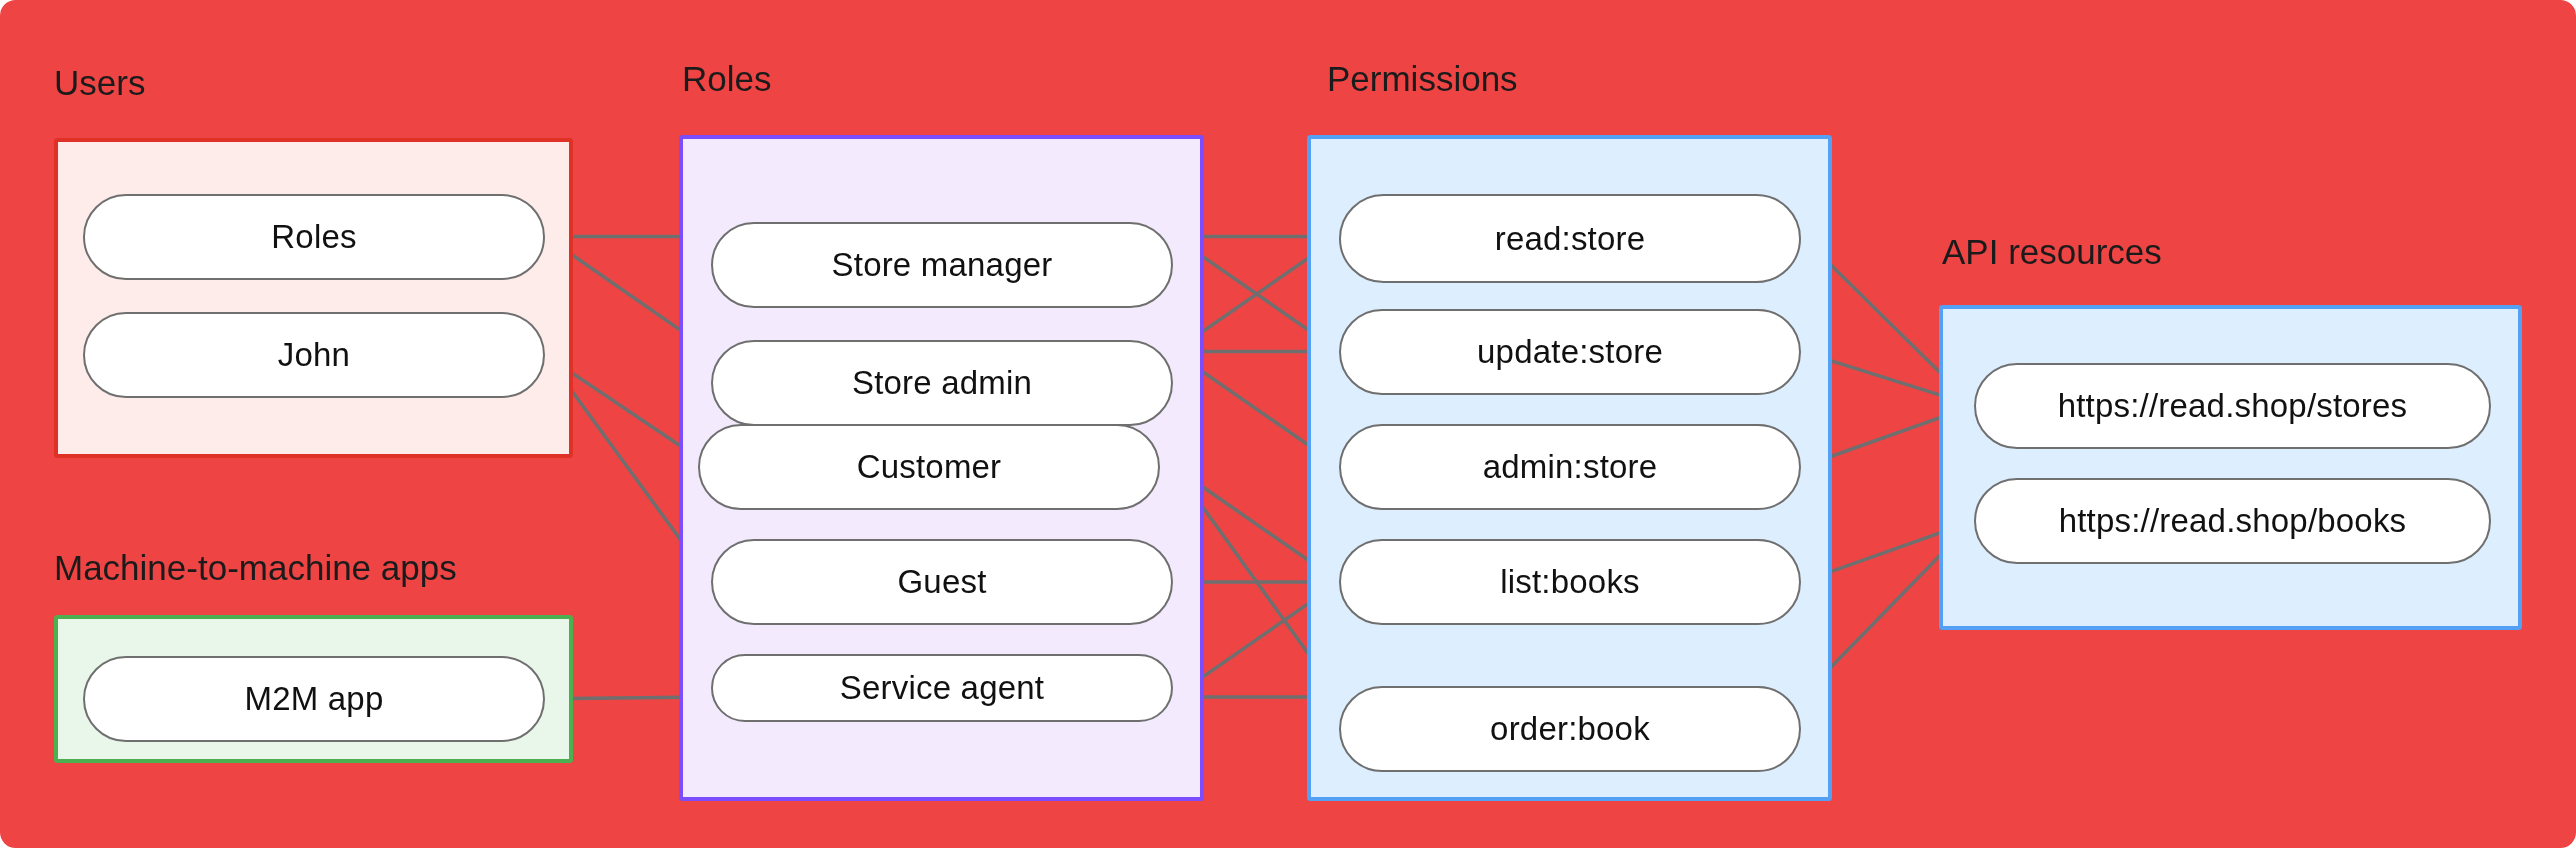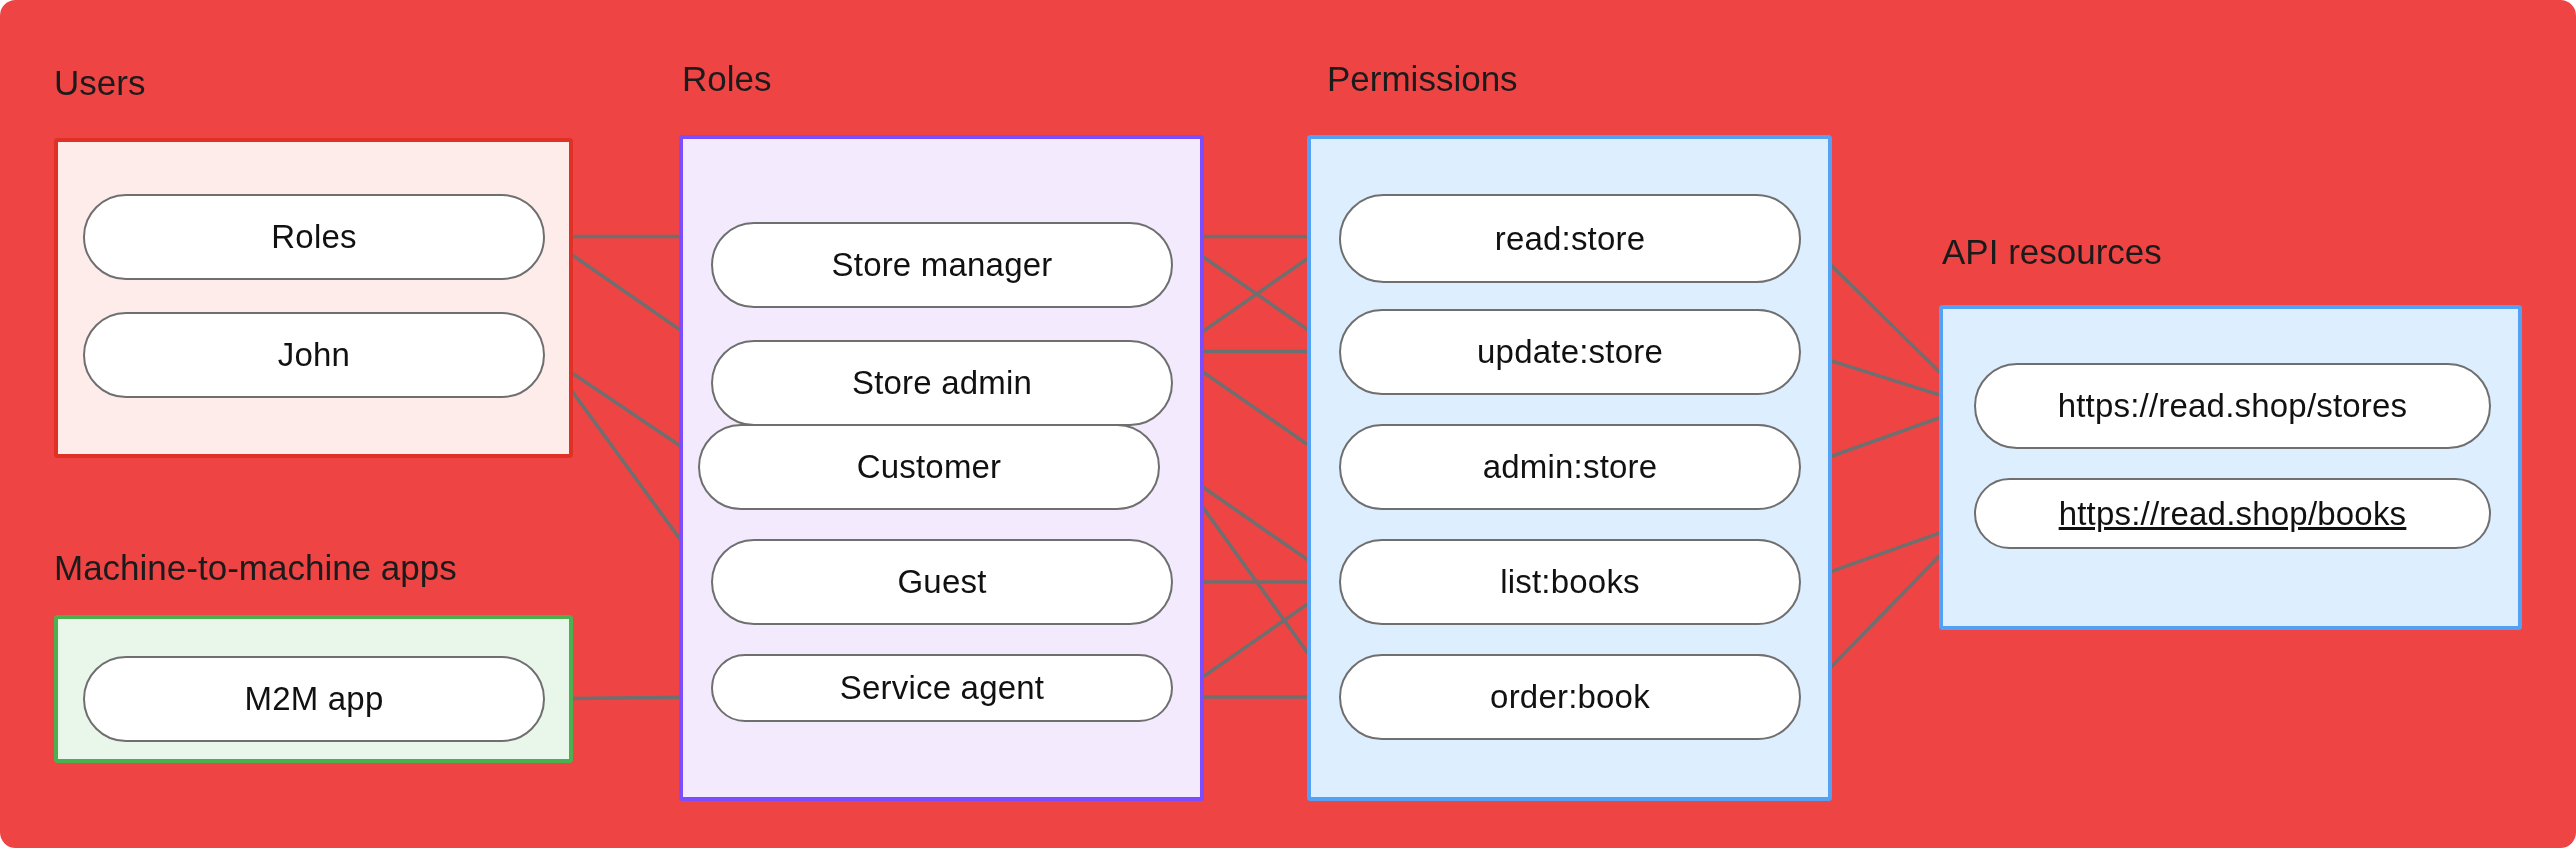--- a/index.html
+++ b/index.html
@@ -107,20 +107,20 @@
       <div class="node" style="left: 711px; top: 309px; width: 462px; height: 86px; margin-top: 31px;">Store admin</div>
       <div class="node" style="left: 698px; top: 424px; width: 462px; height: 86px;">Customer</div>
       <div class="node" style="left: 711px; top: 539px; width: 462px; height: 86px;">Guest</div>
       <div class="node" style="left: 711px; top: 654px; width: 462px; height: 68px;">Service agent</div>
       <div class="group-label" style="left: 1311px; top: 61px; margin-left: 16px;">Permissions</div>
       <div class="container-box" style="left: 1307px; top: 135px; width: 525px; height: 666px; background: rgb(221, 238, 255); border-color: rgb(84, 160, 245);"></div>
       <div class="node" style="left: 1339px; top: 194px; width: 462px; height: 89px;">read:store</div>
       <div class="node" style="left: 1339px; top: 309px; width: 462px; height: 86px;">update:store</div>
       <div class="node" style="left: 1339px; top: 424px; width: 462px; height: 86px;">admin:store</div>
       <div class="node" style="left: 1339px; top: 539px; width: 462px; height: 86px;">list:books</div>
-      <div class="node" style="left: 1339px; top: 654px; width: 462px; height: 86px;">order:book</div>
+      <div class="node" style="left: 1339px; top: 686px; width: 462px; height: 86px;">order:book</div>
       <div class="group-label" style="left: 1942px; top: 234px;">API resources</div>
       <div class="container-box" style="left: 1939px; top: 305px; width: 583px; height: 325px; background: rgb(221, 238, 255); border-color: rgb(84, 160, 245);"></div>
       <div class="node" style="left: 1974px; top: 363px; width: 517px; height: 86px;">https://read.shop/stores</div>
-      <div class="node" style="left: 1974px; top: 478px; width: 517px; height: 71px; text-decoration: underline;">https://read.shop/books</div>
+      <div class="node" style="left: 1974px; top: 478px; width: 517px; height: 86px;">https://read.shop/books</div>
     </div>
 </div>
 
 
 </body></html>

